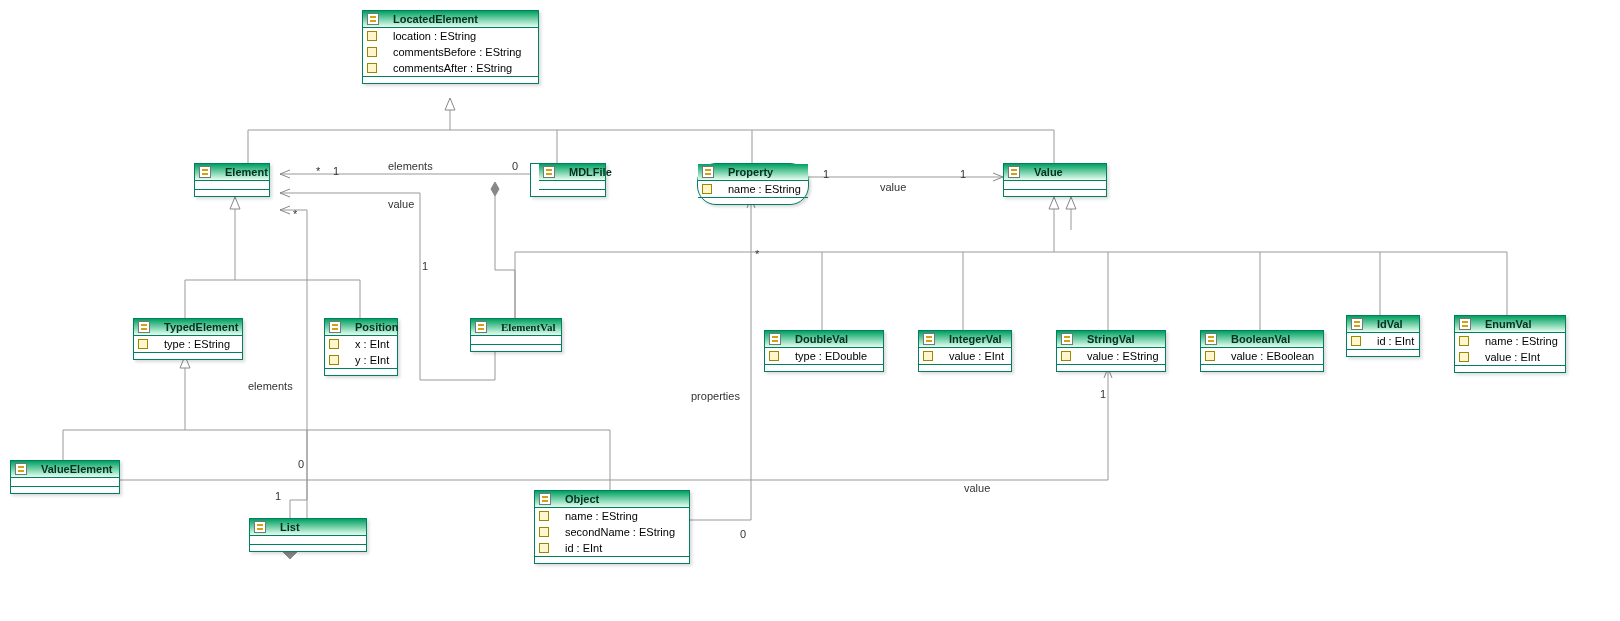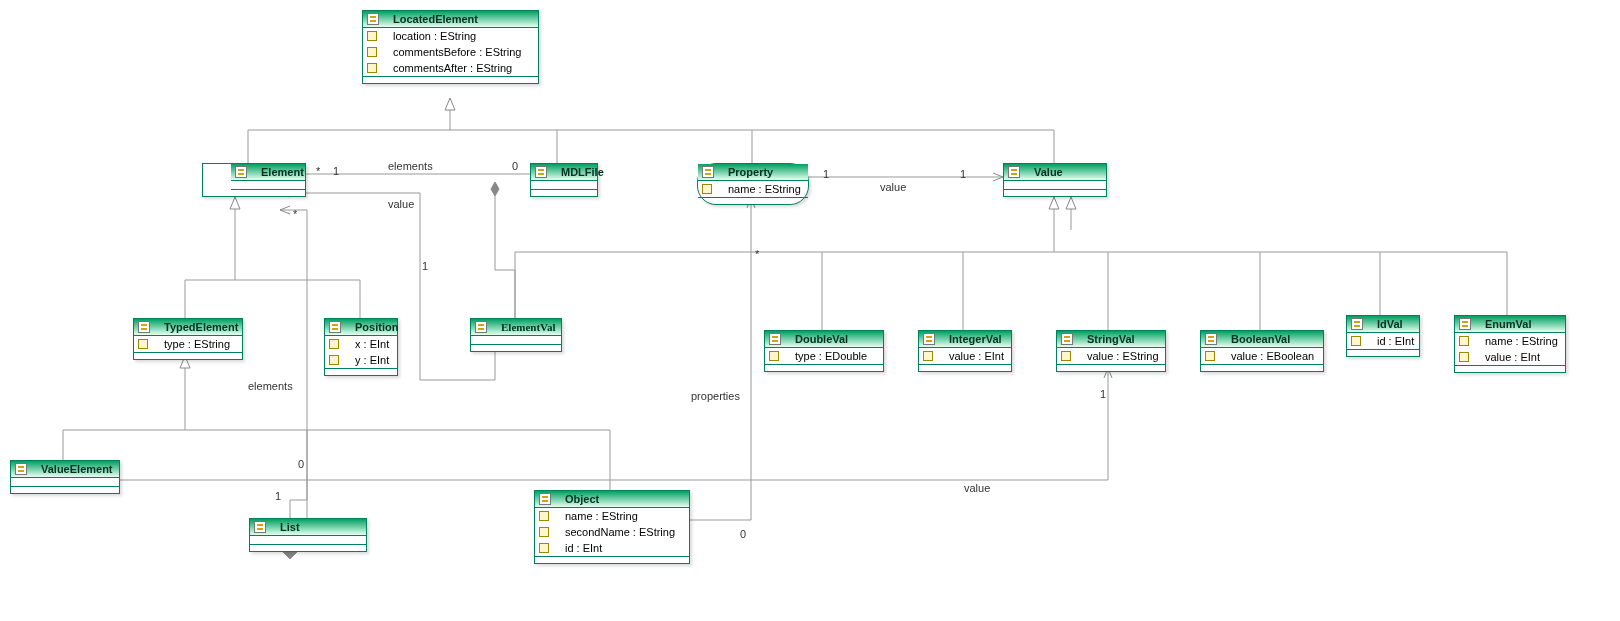--- a/index.html
+++ b/index.html
@@ -192,30 +192,30 @@
         <span>commentsBefore : EString</span>
       </div>
     <div class="attr">
         <span class="aicon"></span>
         <span>commentsAfter : EString</span>
       </div>
   </div>
   <div class="class-section-empty"></div>
 </div>
 
-<div class="class-box" style="left:202px; top:163px; width:74px;padding-left:28px;">
+<div class="class-box" style="left:194px; top:163px; width:74px;">
   <div class="class-header">
       <span class="icon"></span>
       <span>Element</span>
     </div>
   <div class="class-attrs" style="height:8px;"></div>
   <div class="class-section-empty"></div>
 </div>
 
-<div class="class-box" style="left:530px; top:163px; width:66px;">
+<div class="class-box" style="left:530px; top:163px; width:66px;padding-left:8px;">
   <div class="class-header">
       <span class="icon"></span>
       <span>MDLFile</span>
     </div>
   <div class="class-attrs" style="height:8px;"></div>
   <div class="class-section-empty"></div>
 </div>
 
 <div class="class-box" style="left:697px; top:163px; width:110px;border-radius:19px;">
   <div class="class-header">

